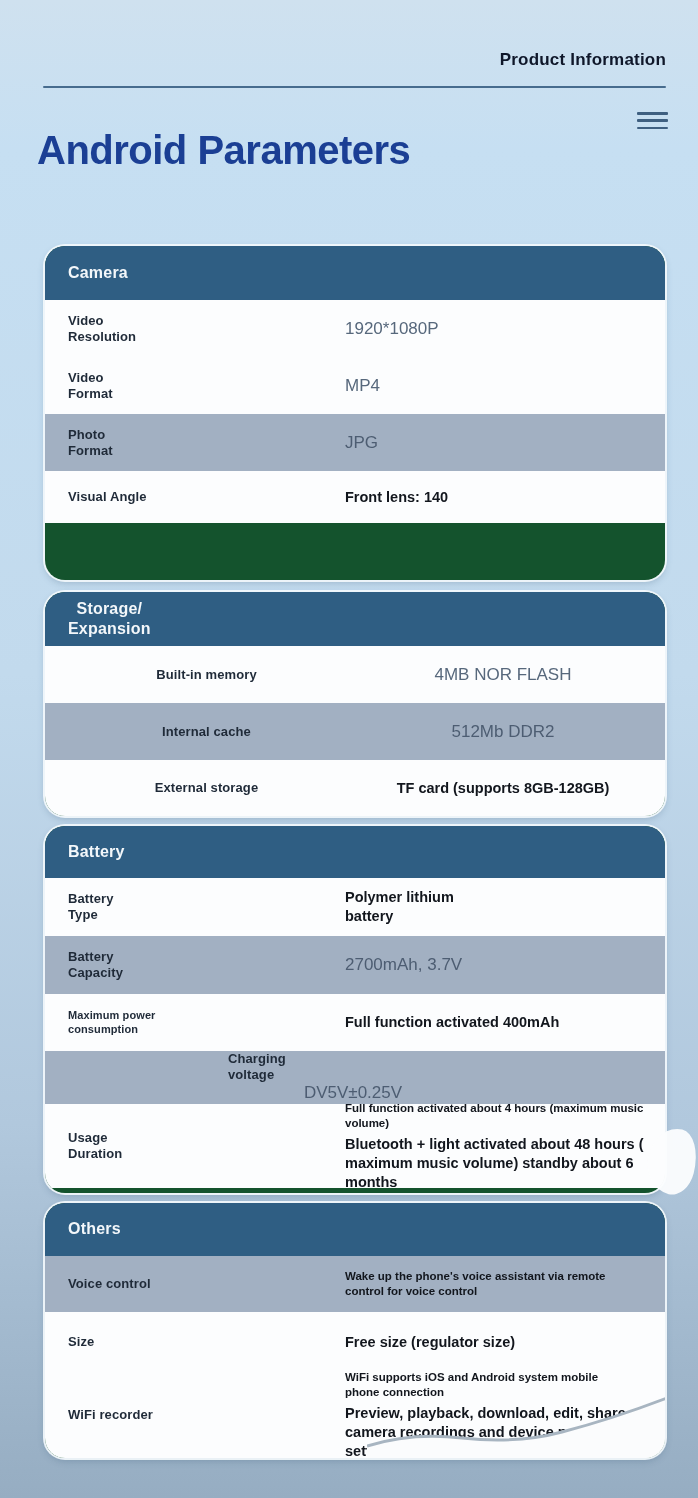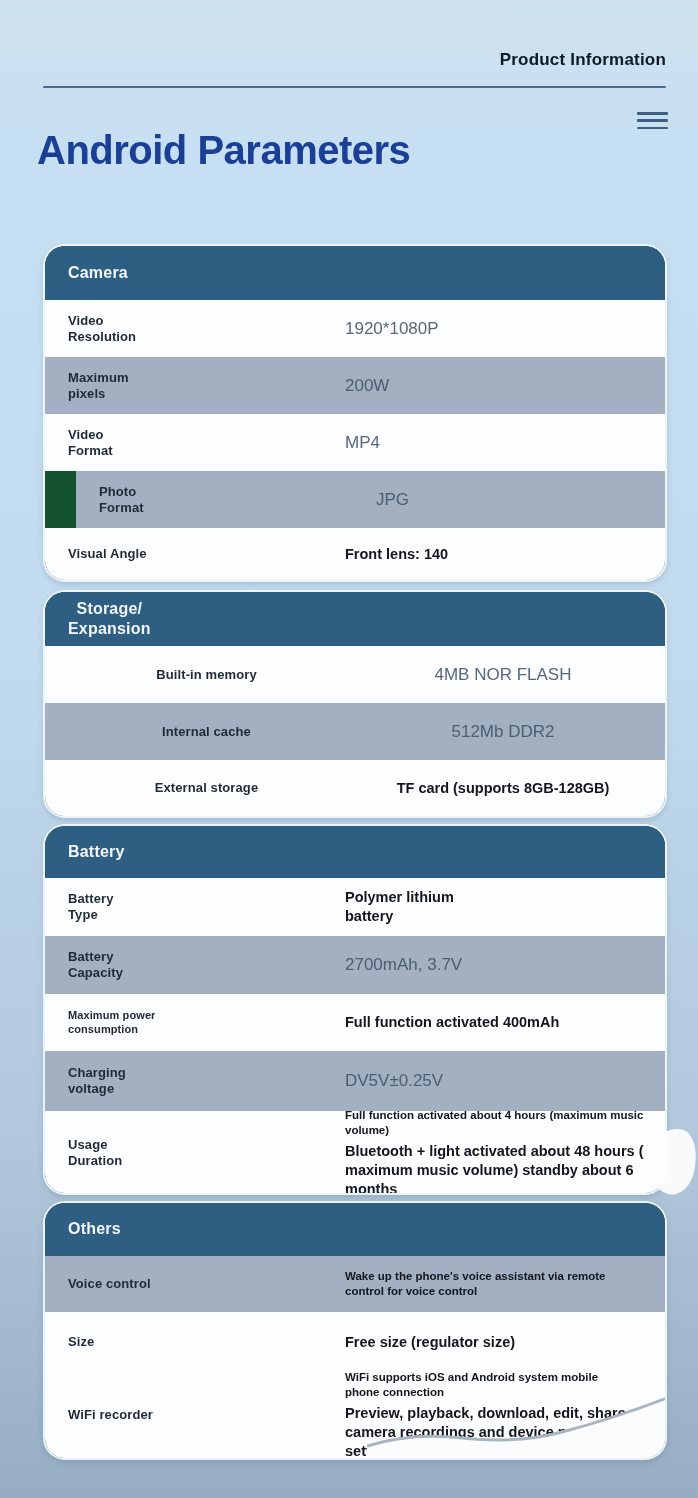--- a/index.html
+++ b/index.html
@@ -84,35 +84,28 @@
     <span>Camera</span>
   </div>
   <div class="rows">
       <div class="row" style="height: 57px;">
         <div class="label">Video
 Resolution</div>
         <div class="value">
           <p class="v-muted">1920*1080P</p>
         </div>
       </div>
-      <div class="row alt" style="height: 57px;">
-        <div class="label">Maximum
-pixels</div>
-        <div class="value">
-          <p class="v-muted">200W</p>
-        </div>
-      </div>
       <div class="row" style="height: 57px;">
         <div class="label">Video
 Format</div>
         <div class="value">
           <p class="v-muted">MP4</p>
         </div>
       </div>
-      <div class="row alt" style="height: 57px; margin-left: 31px;">
+      <div class="row alt" style="height: 57px;">
         <div class="label">Photo
 Format</div>
         <div class="value">
           <p class="v-muted">JPG</p>
         </div>
       </div>
       <div class="row" style="height: 52px;">
         <div class="label">Visual Angle</div>
         <div class="value">
           <p class="v-bold">Front lens: 140</p>
@@ -168,21 +161,21 @@
           <p class="v-muted">2700mAh,&nbsp;3.7V</p>
         </div>
       </div>
       <div class="row" style="height: 57px;">
         <div class="label small">Maximum power
 consumption</div>
         <div class="value">
           <p class="v-bold">Full function activated 400mAh</p>
         </div>
       </div>
-      <div class="row alt" style="height: 60px;">
+      <div class="row alt" style="height: 53px; flex-direction: column;">
         <div class="label">Charging
 voltage</div>
         <div class="value">
           <p class="v-muted">DV5V±0.25V</p>
         </div>
       </div>
       <div class="row" style="height: 84px;">
         <div class="label">Usage
 Duration</div>
         <div class="value">

